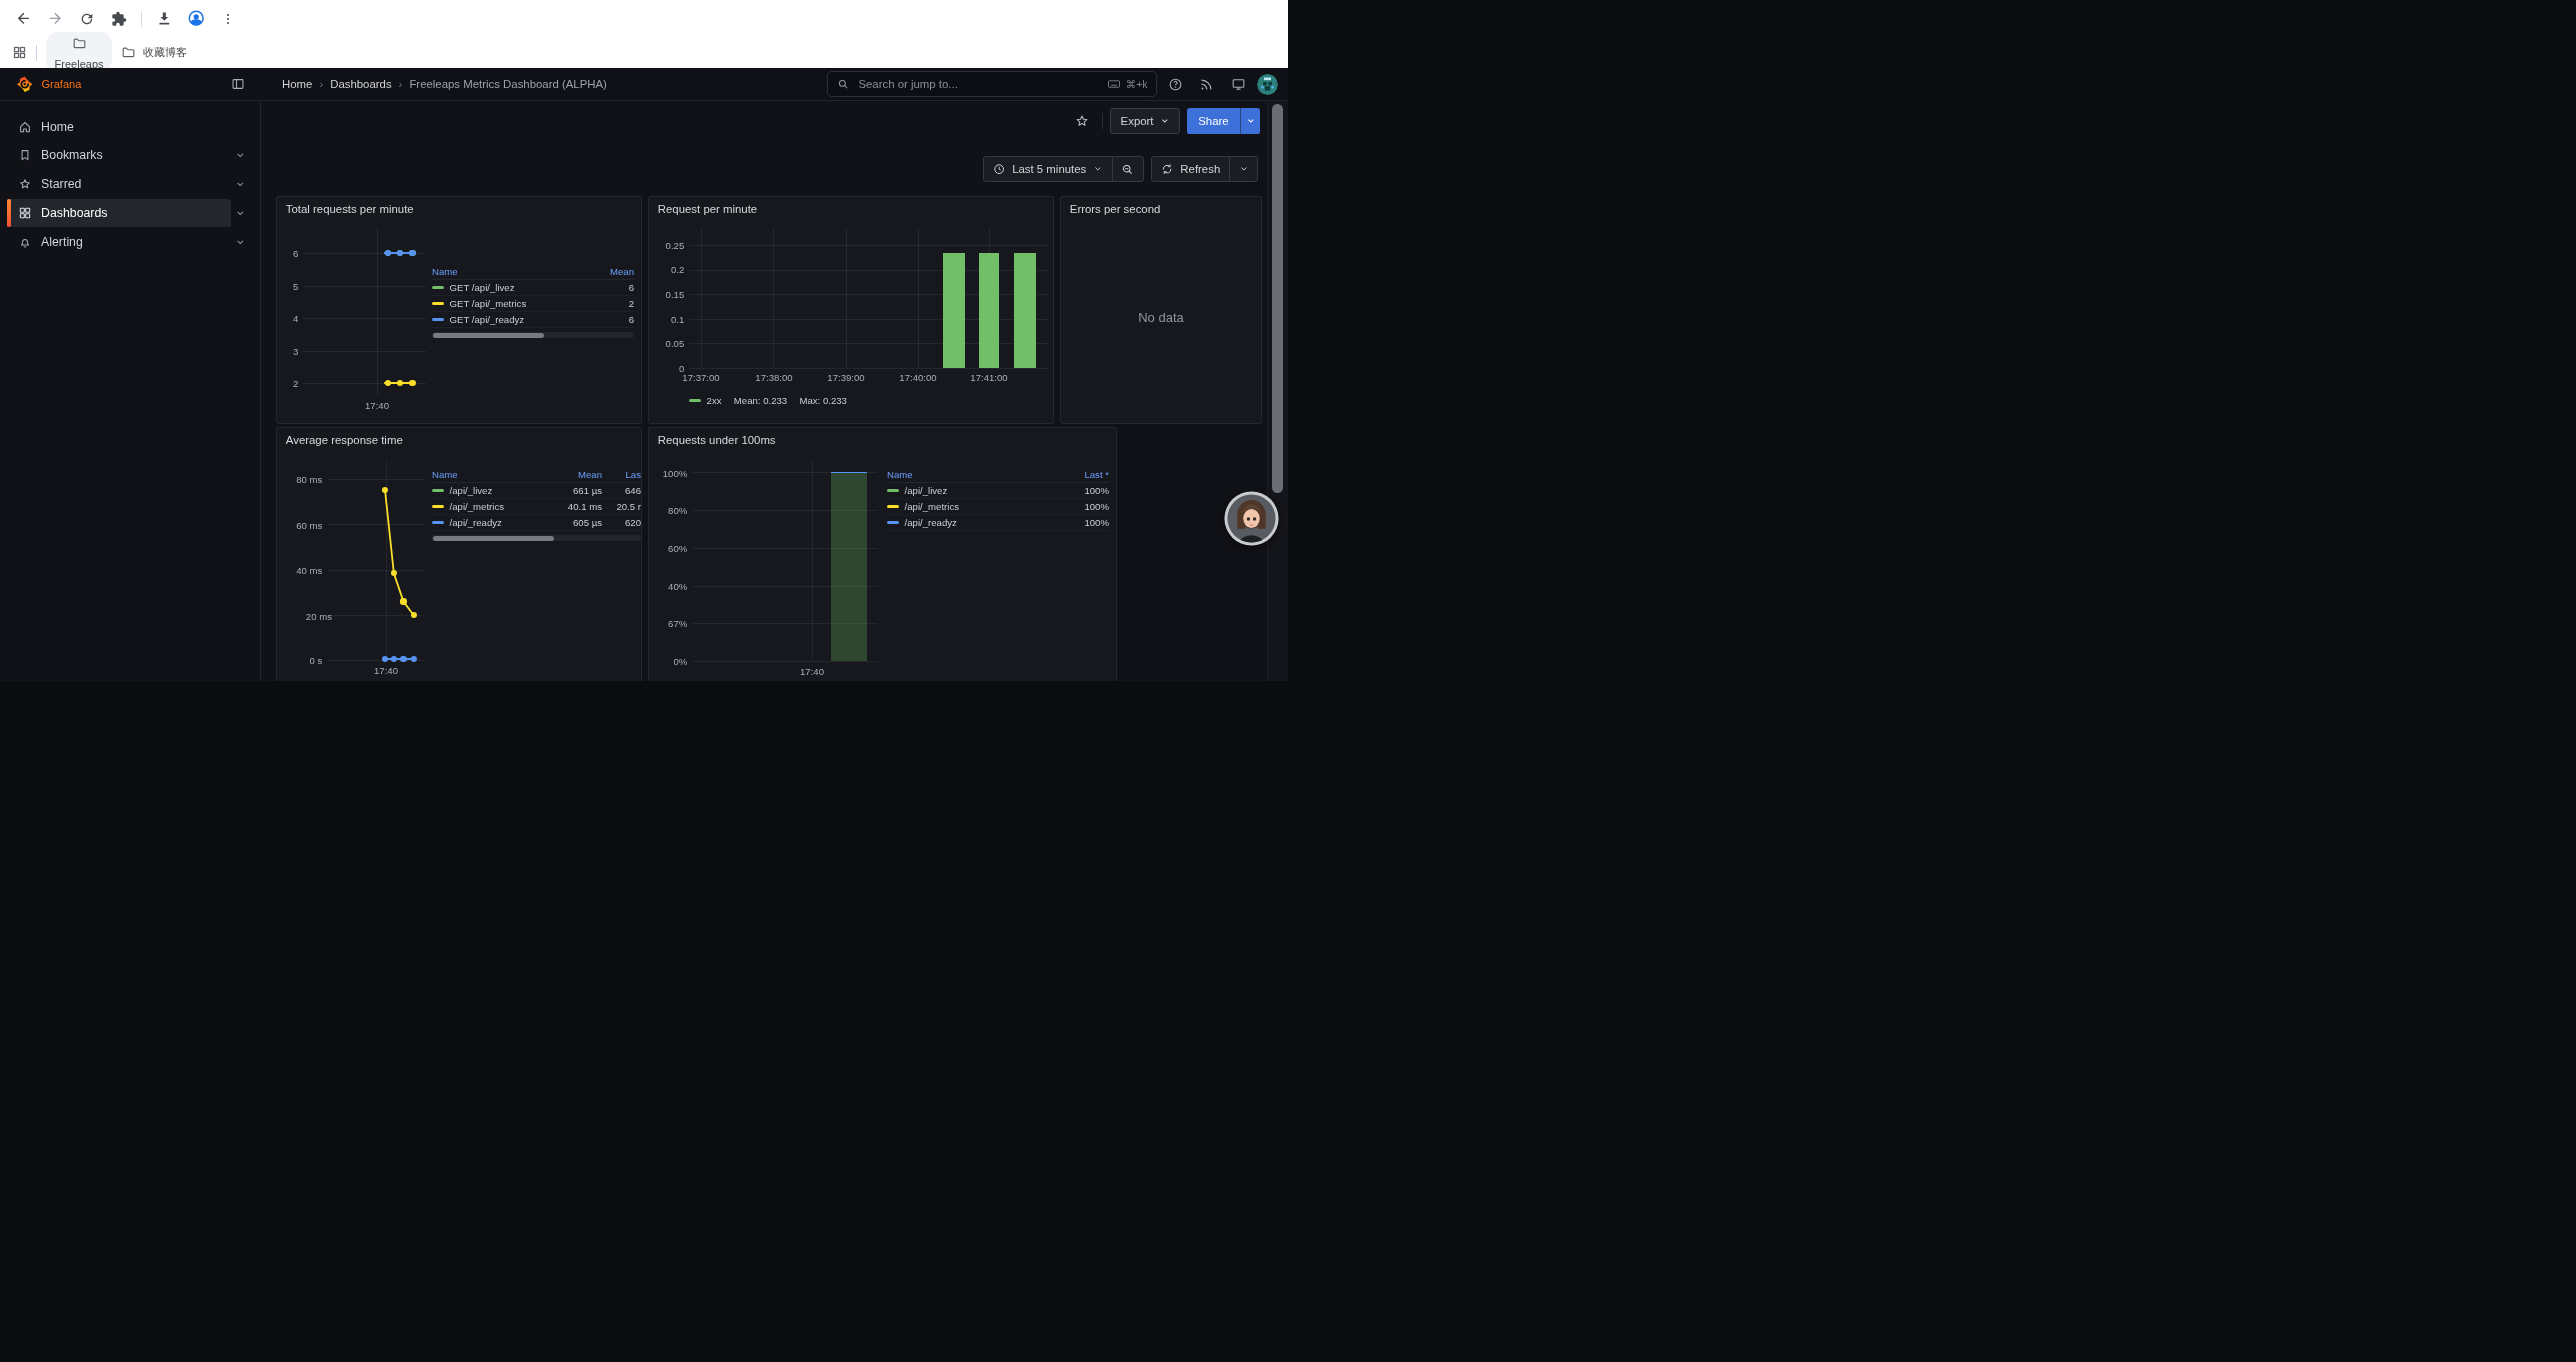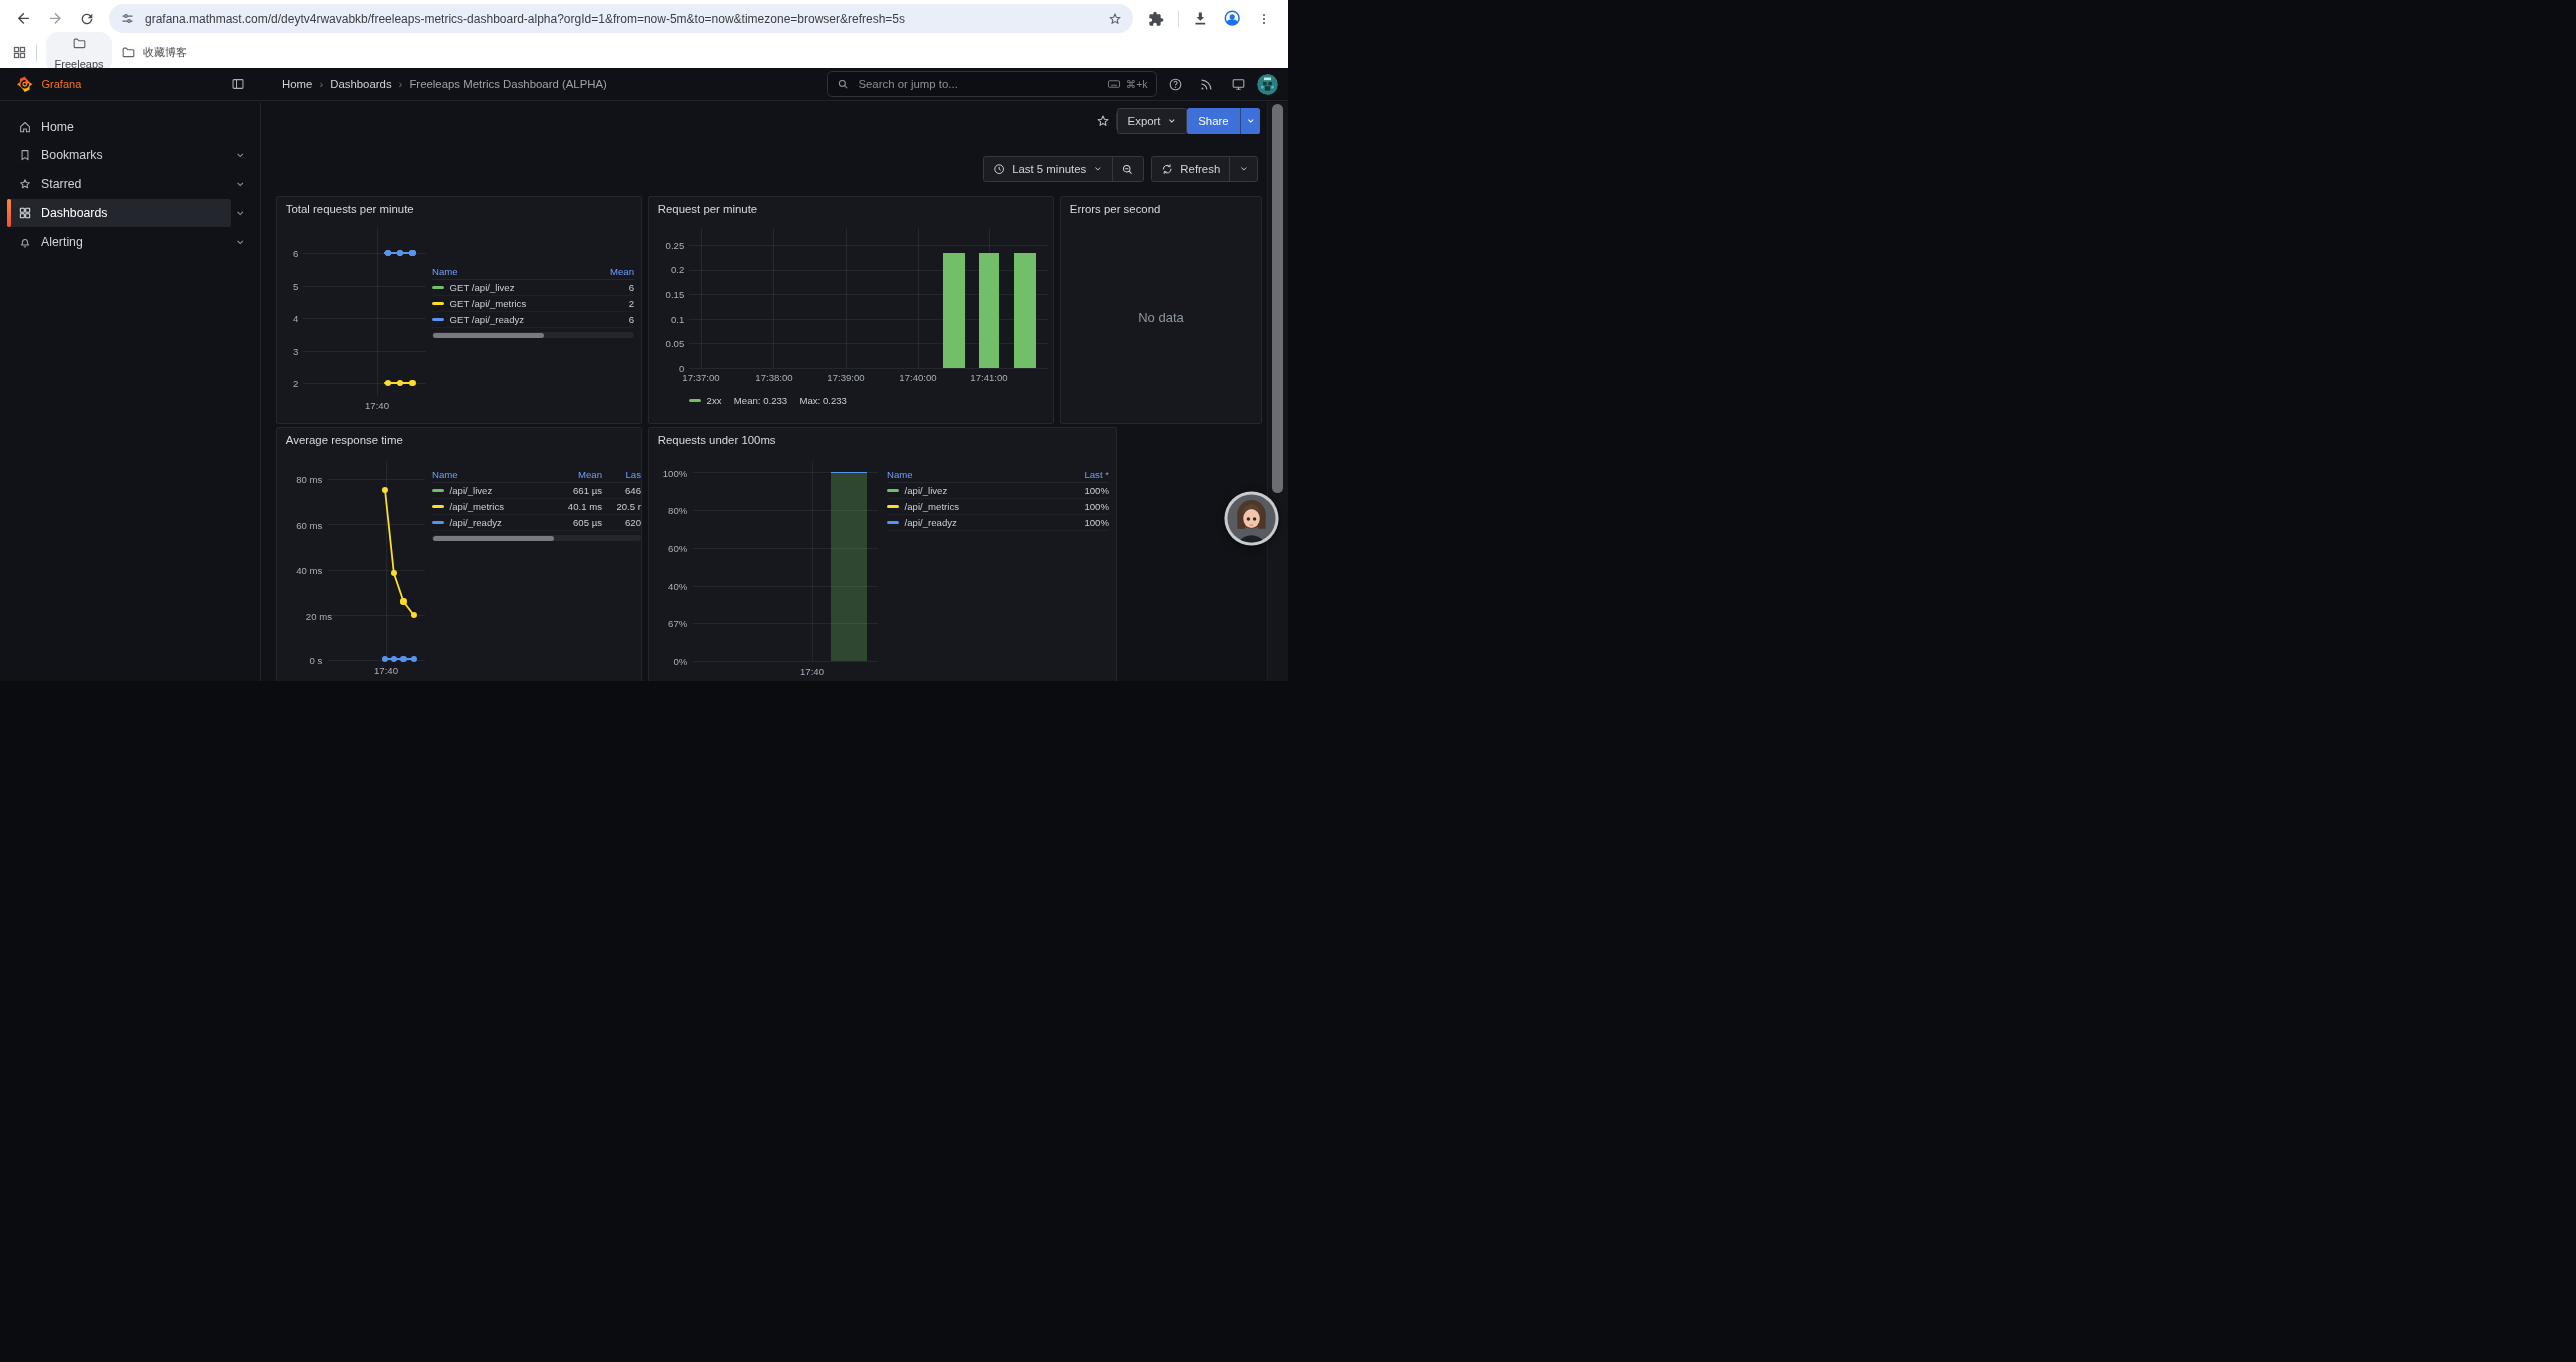--- a/index.html
+++ b/index.html
@@ -44,21 +44,21 @@
   .side-item .hlbg{display:none;}
   .side-item.active .hlbg{display:block;position:absolute;left:0;top:0;bottom:0;width:224px;background:#23262c;border-radius:2.6px;}
   .side-item.active .accent{position:absolute;left:0;top:0;bottom:0;width:3.5px;border-radius:1.8px;background:linear-gradient(180deg,#ff8833,#f05136);}
   .side-item.active{color:#fff;}
   .s-icon{width:14px;height:14px;margin-right:9.6px;color:#a6abb4;position:relative;z-index:1;flex:none;}
   .side-item.active .s-icon{color:#dfe2e7;}
   .s-label{flex:1;position:relative;z-index:1;}
   .s-chev{width:10.5px;height:10.5px;color:#9296a0;position:relative;z-index:1;flex:none;}
 
   .gf-main{flex:1;position:relative;min-width:0;}
-  .dash-toolbar{position:absolute;top:6.1px;right:7px;height:26px;display:flex;align-items:center;}
+  .dash-toolbar{position:absolute;top:6.1px;right:7px;height:26px;display:flex;align-items:center;gap:7px;}
   .vdiv-d{width:0.9px;height:16px;background:#2c2e34;}
   .btn-sec{height:26px;display:flex;align-items:center;gap:6.1px;padding:0 9.6px;background:#1d1f25;border:0.9px solid #3a3c44;border-radius:2.6px;color:#d3d5da;font-size:11.4px;font-weight:500;}
   .share-grp{display:flex;height:26px;}
   .share-main{background:#3d71d9;color:#fff;display:flex;align-items:center;padding:0 11.4px;border-radius:2.6px 0 0 2.6px;font-size:11.4px;font-weight:500;}
   .share-caret{background:#3d71d9;width:20px;display:flex;align-items:center;justify-content:center;color:#fff;border-radius:0 2.6px 2.6px 0;border-left:0.9px solid rgba(17,18,23,.45);}
   .time-row{position:absolute;top:54px;right:8.8px;height:26px;display:flex;gap:7px;}
   .ctrl{display:flex;height:26px;border:0.9px solid #36383f;background:#1b1d23;border-radius:2.6px;color:#d3d5da;font-size:11.4px;font-weight:500;}
   .ctrl .seg{display:flex;align-items:center;gap:7px;padding:0 8.8px;}
   .ctrl .seg + .seg{border-left:0.9px solid #36383f;}
 
@@ -106,36 +106,20 @@
     </div>
     <div class="nav-btn dim">
       <svg width="16.7" height="16.7" viewBox="0 0 24 24" style="transform:scaleX(-1)">
           <path d="M20 11H7.8l5.6-5.6L12 4l-8 8 8 8 1.4-1.4L7.8 13H20v-2z" fill="currentColor"></path>
         </svg>
     </div>
     <div class="nav-btn">
       <svg width="16" height="16" viewBox="0 0 24 24">
           <path d="M17.65 6.35A8 8 0 1 0 20 12h-2.1a6 6 0 1 1-1.7-4.2L13 11h7V4l-2.35 2.35z" fill="currentColor"></path>
         </svg>
-    </div>
-    <div class="omnibox">
-      <span style="color:#5f6368;margin-right:8px;">
-        <svg width="15" height="15" viewBox="0 0 24 24" fill="none" stroke="currentColor" stroke-width="2">
-            <path d="M4 8h3.4M11.6 8H20"></path>
-            <circle cx="9.5" cy="8" r="2.1"></circle>
-            <path d="M4 16h8.4M16.6 16H20"></path>
-            <circle cx="14.5" cy="16" r="2.1"></circle>
-          </svg>
-      </span>
-      <input spellcheck="false" value="grafana.mathmast.com/d/deytv4rwavabkb/freeleaps-metrics-dashboard-alpha?orgId=1&amp;from=now-5m&amp;to=now&amp;timezone=browser&amp;refresh=5s" style="">
-      <span style="color:#5f6368;margin-left:7px;">
-        <svg width="16" height="16" viewBox="0 0 24 24" fill="none" stroke="currentColor" stroke-width="1.7">
-            <path d="M12 4.8l2.1 4.5 4.9.6-3.6 3.4.9 4.9L12 15.8l-4.3 2.4.9-4.9L5 9.9l4.9-.6z"></path>
-          </svg>
-      </span>
     </div>
     <div class="chrome-right">
       <div class="nav-btn">
         <svg width="16" height="16" viewBox="0 0 24 24">
             <path d="M20.5 11H19V7c0-1.1-.9-2-2-2h-4V3.5C13 2.1 11.9 1 10.5 1S8 2.1 8 3.5V5H4c-1.1 0-2 .9-2 2v3.8h1.5c1.5 0 2.7 1.2 2.7 2.7S5 16.2 3.5 16.2H2V20c0 1.1.9 2 2 2h3.8v-1.5c0-1.5 1.2-2.7 2.7-2.7s2.7 1.2 2.7 2.7V22H17c1.1 0 2-.9 2-2v-4h1.5c1.4 0 2.5-1.1 2.5-2.5S21.9 11 20.5 11z" fill="#474a4e"></path>
           </svg>
       </div>
       <div class="vdiv-l"></div>
       <div class="nav-btn">
         <svg width="16.7" height="16.7" viewBox="0 0 24 24">

